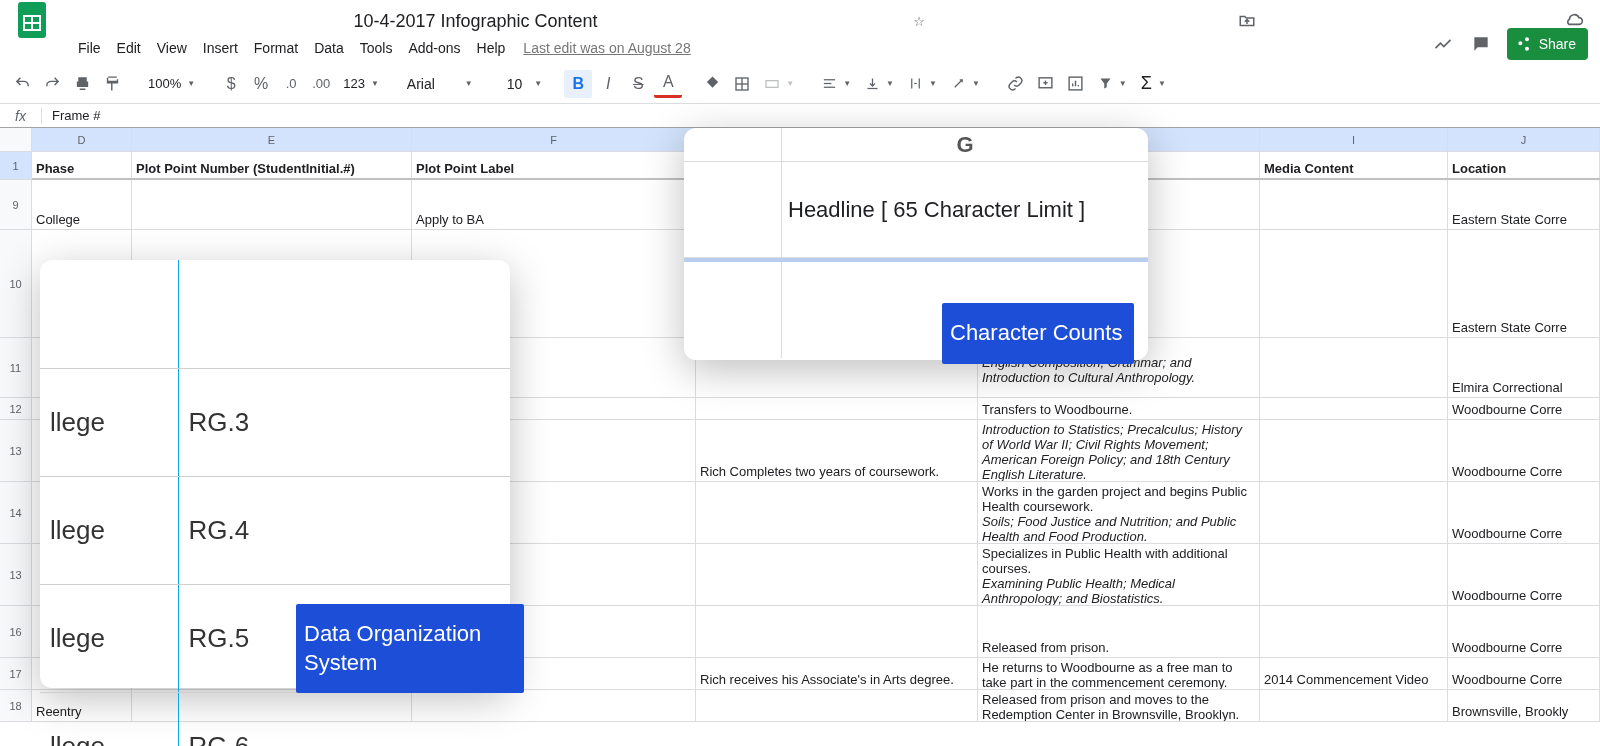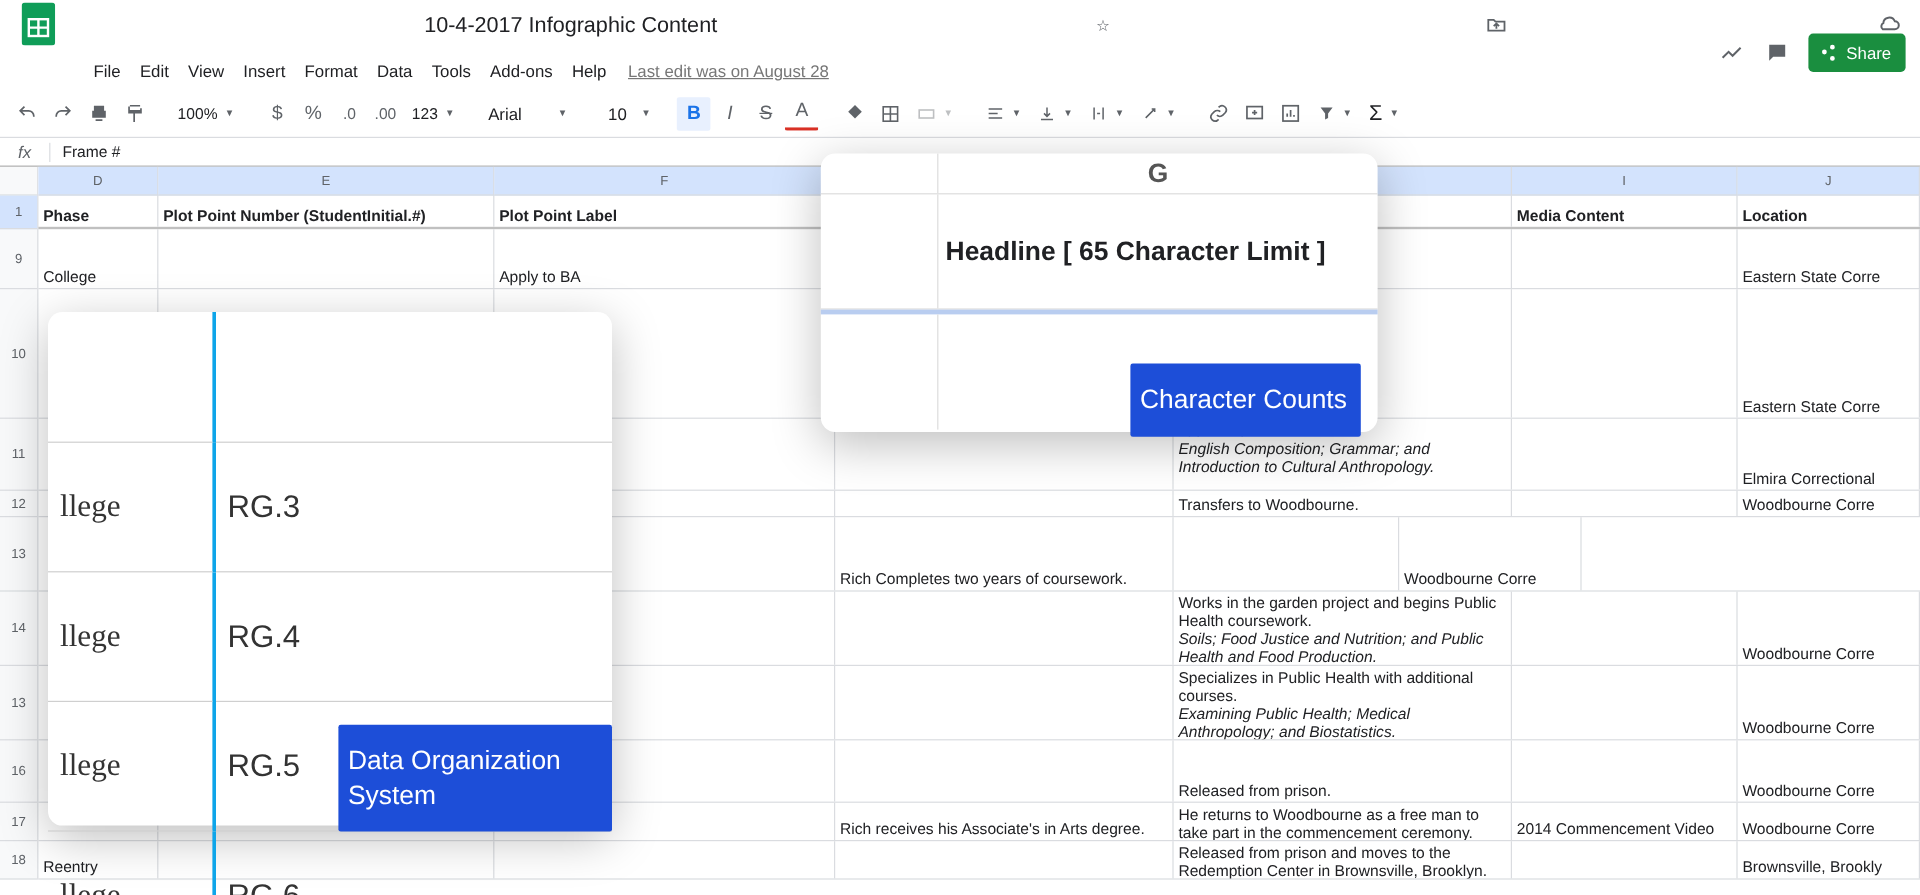--- a/index.html
+++ b/index.html
@@ -7,21 +7,21 @@
 
 .header { display: flex; align-items: center; padding: 8px 12px 0 12px; height: 34px; justify-content: space-between; }
 .logo { margin: 0 8px 0 6px; }
 .doc-title { font-size: 18px; color: #202124; margin-right: 8px; }
 .star, .folder, .cloud { width: 20px; height: 20px; display: inline-flex; align-items: center; justify-content: center; color: #5f6368; margin: 0 4px; cursor: pointer; }
 
 .top-right { position: absolute; top: 28px; right: 12px; display: flex; align-items: center; gap: 14px; }
 .icon-btn { width: 24px; height: 24px; display: flex; align-items: center; justify-content: center; color: #5f6368; cursor: pointer; }
 .share-btn { background: #1a8e3f; color: #fff; padding: 8px 12px 8px 10px; border-radius: 4px; font-size: 14px; font-weight: 500; display: flex; align-items: center; gap: 6px; cursor: pointer; }
 
-.menu-bar { display: flex; align-items: center; padding: 4px 70px 6px 70px; height: 30px; font-size: 14px; color: #202124; margin-top: 11px; }
+.menu-bar { display: flex; align-items: center; padding: 4px 70px 6px 70px; height: 30px; font-size: 14px; color: #202124; }
 .menu-item { padding: 4px 8px; cursor: pointer; }
 .last-edit { margin-left: 10px; color: #777; text-decoration: underline; cursor: pointer; }
 
 .toolbar { display: flex; align-items: center; padding: 4px 8px; height: 40px; border-bottom: 1px solid #dadce0; gap: 2px; }
 .tb-btn { width: 28px; height: 28px; display: flex; align-items: center; justify-content: center; color: #5f6368; cursor: pointer; border-radius: 2px; font-size: 16px; }
 .tb-sep { width: 12px; }
 .tb-dd { display: flex; align-items: center; padding: 0 6px; height: 26px; cursor: pointer; color: #202124; font-size: 13px; gap: 4px; }
 .tb-arrow { font-size: 8px; color: #5f6368; margin-left: 2px; }
 .font-name { min-width: 52px; font-size: 14px; }
 .font-size { min-width: 24px; text-align: center; padding: 2px 6px; font-size: 14px; }
@@ -50,30 +50,30 @@
 .cell .italic { font-style: italic; display: block; }
 
 .col-D { width: 100px; } .col-E { width: 280px; } .col-F { width: 284px; }
 .col-G { width: 282px; } .col-H { width: 282px; } .col-I { width: 188px; } .col-J { width: 152px; }
 
 
 .callout { position: absolute; background: #fff; border-radius: 12px; box-shadow: 0 10px 40px rgba(0,0,0,0.25); }
 .callout1 { left: 40px; top: 260px; width: 470px; height: 428px; }
 .callout1 table { width: 100%; border-collapse: collapse; }
 .callout1 td { padding: 0 10px; font-size: 26px; color: #333; height: 108px; border-bottom: 1px solid #cfcfcf; vertical-align: middle; }
-.callout1 td:first-child { width: 138px; border-right: 3px solid #0ea5e9; font-family: Liberation Serif, serif; }
+.callout1 td:first-child { width: 138px; border-right: 1px solid #0ea5e9; }
 .badge { position: absolute; background: #1d4ed8; color: #fff; font-size: 22px; padding: 16px 8px; border-radius: 2px; line-height: 1.3; }
-.badge1 { left: 282px; top: 604px; width: 228px; }
+.badge1 { left: 296px; top: 604px; width: 228px; }
 .callout2 { left: 684px; top: 128px; width: 464px; height: 232px; }
 .callout2 .ch-row { height: 34px; border-bottom: 1px solid #dcdcdc; display:flex; }
 .callout2 .ch-a { width: 98px; border-right:1px solid #dcdcdc; }
 .callout2 .ch-b { flex:1; display:flex; align-items:center; justify-content:center; font-size:22px; color:#555; font-weight:bold; }
 .callout2 .body-row { height:96px; display:flex; border-bottom:1px solid #dcdcdc; }
 .callout2 .body-a { width:98px; border-right:1px solid #dcdcdc; }
-.callout2 .body-b { flex:1; display:flex; align-items:center; padding-left:6px; font-size:22px; font-weight:bold; }
+.callout2 .body-b { flex:1; display:flex; align-items:center; padding-left:6px; font-size:22px; font-weight:normal; }
 .callout2 .sel-line { height: 4px; background: #b9cdf0; }
 .badge2 { left: 942px; top: 303px; width: 192px; }
 </style>
 </head>
 <body>
 
 <div class="header">
   <span class="logo">
     <svg width="28" height="36" viewBox="0 0 28 36">
         <rect x="0" y="0" width="28" height="36" rx="3" fill="#0f9d58"></rect>
@@ -338,20 +338,23 @@
         <div class="cell col-G"></div>
         <div class="cell col-H">Transfers to Woodbourne.</div>
         <div class="cell col-I"></div>
         <div class="cell col-J" style="white-space:nowrap">Woodbourne Corre</div>
       </div>
       <div class="row" style="height:62px">
         <div class="cell col-D"></div>
         <div class="cell col-E"></div>
         <div class="cell col-F"></div>
         <div class="cell col-G">Rich Completes two years of coursework.</div>
+        <div class="cell col-H top-align" style="display:block">
+            <span class="italic">Introduction to Statistics; Precalculus; History of World War II; Civil Rights Movement; American Foreign Policy; and 18th Century English Literature.</span>
+          </div>
         <div class="cell col-I"></div>
         <div class="cell col-J" style="white-space:nowrap">Woodbourne Corre</div>
       </div>
       <div class="row" style="height:62px">
         <div class="cell col-D"></div>
         <div class="cell col-E"></div>
         <div class="cell col-F"></div>
         <div class="cell col-G"></div>
         <div class="cell col-H top-align" style="display:block"><span>Works in the garden project and begins Public Health coursework.</span><span class="italic">Soils; Food Justice and Nutrition; and Public Health and Food Production.</span></div>
         <div class="cell col-I"></div>

